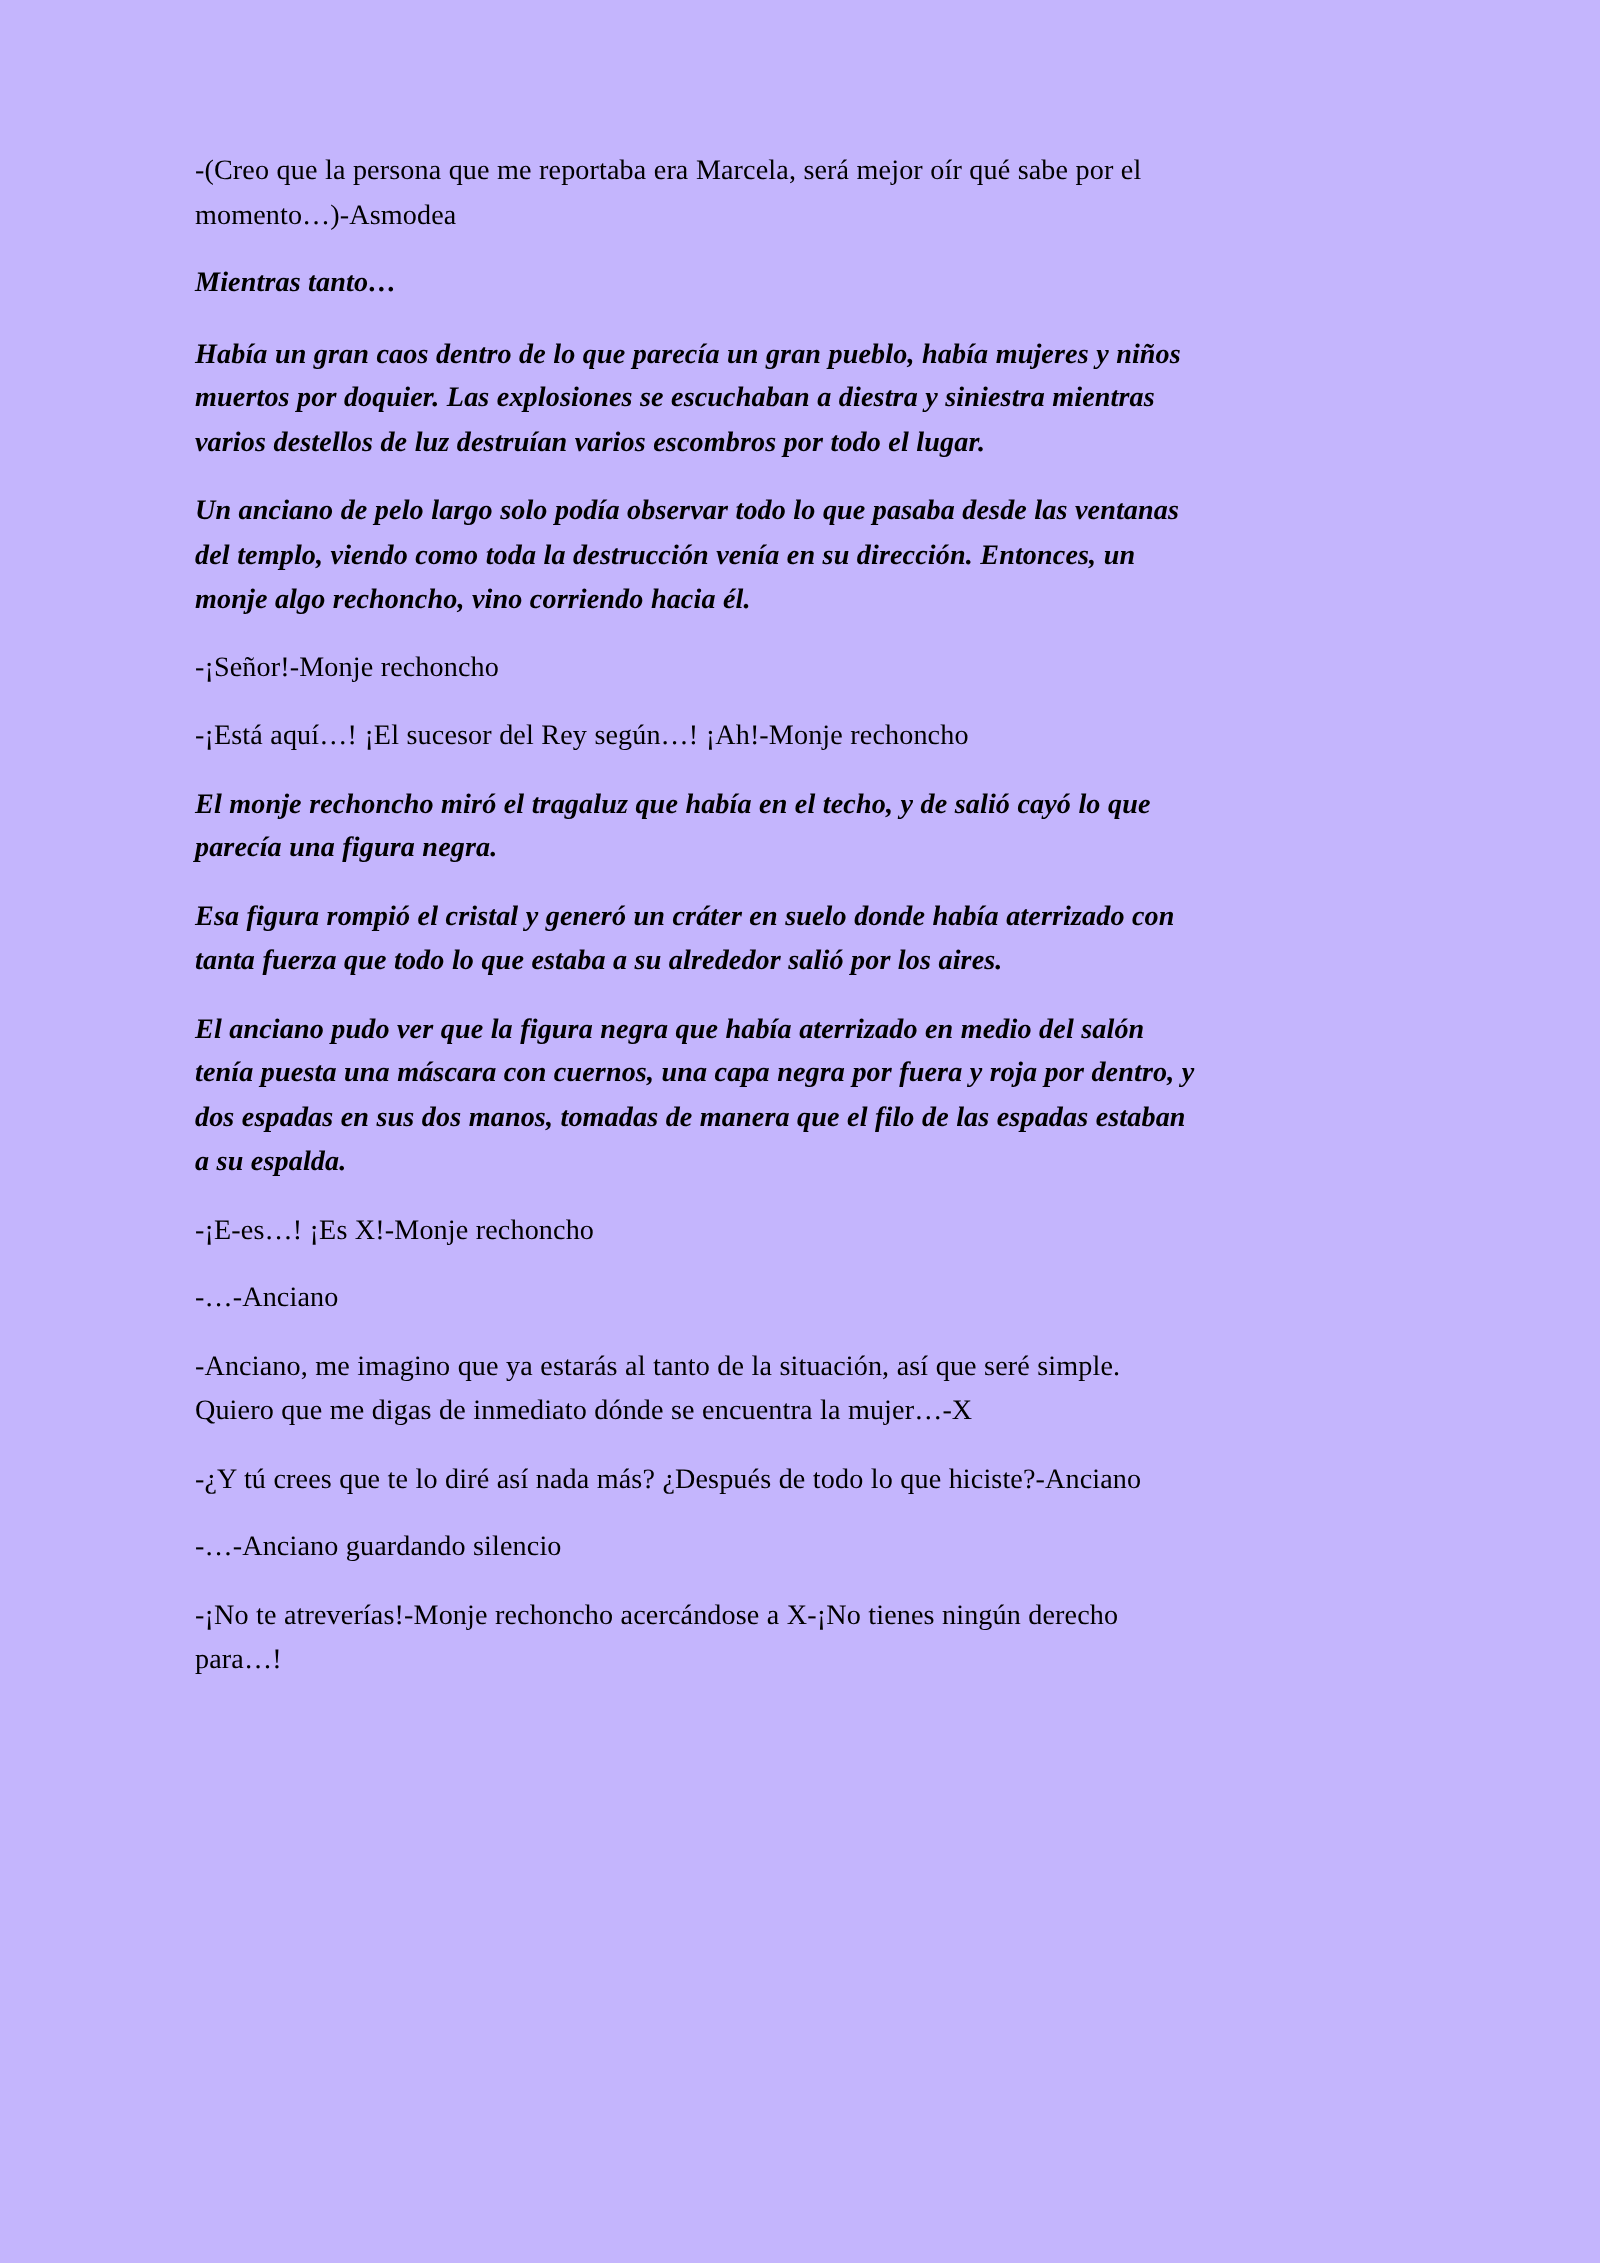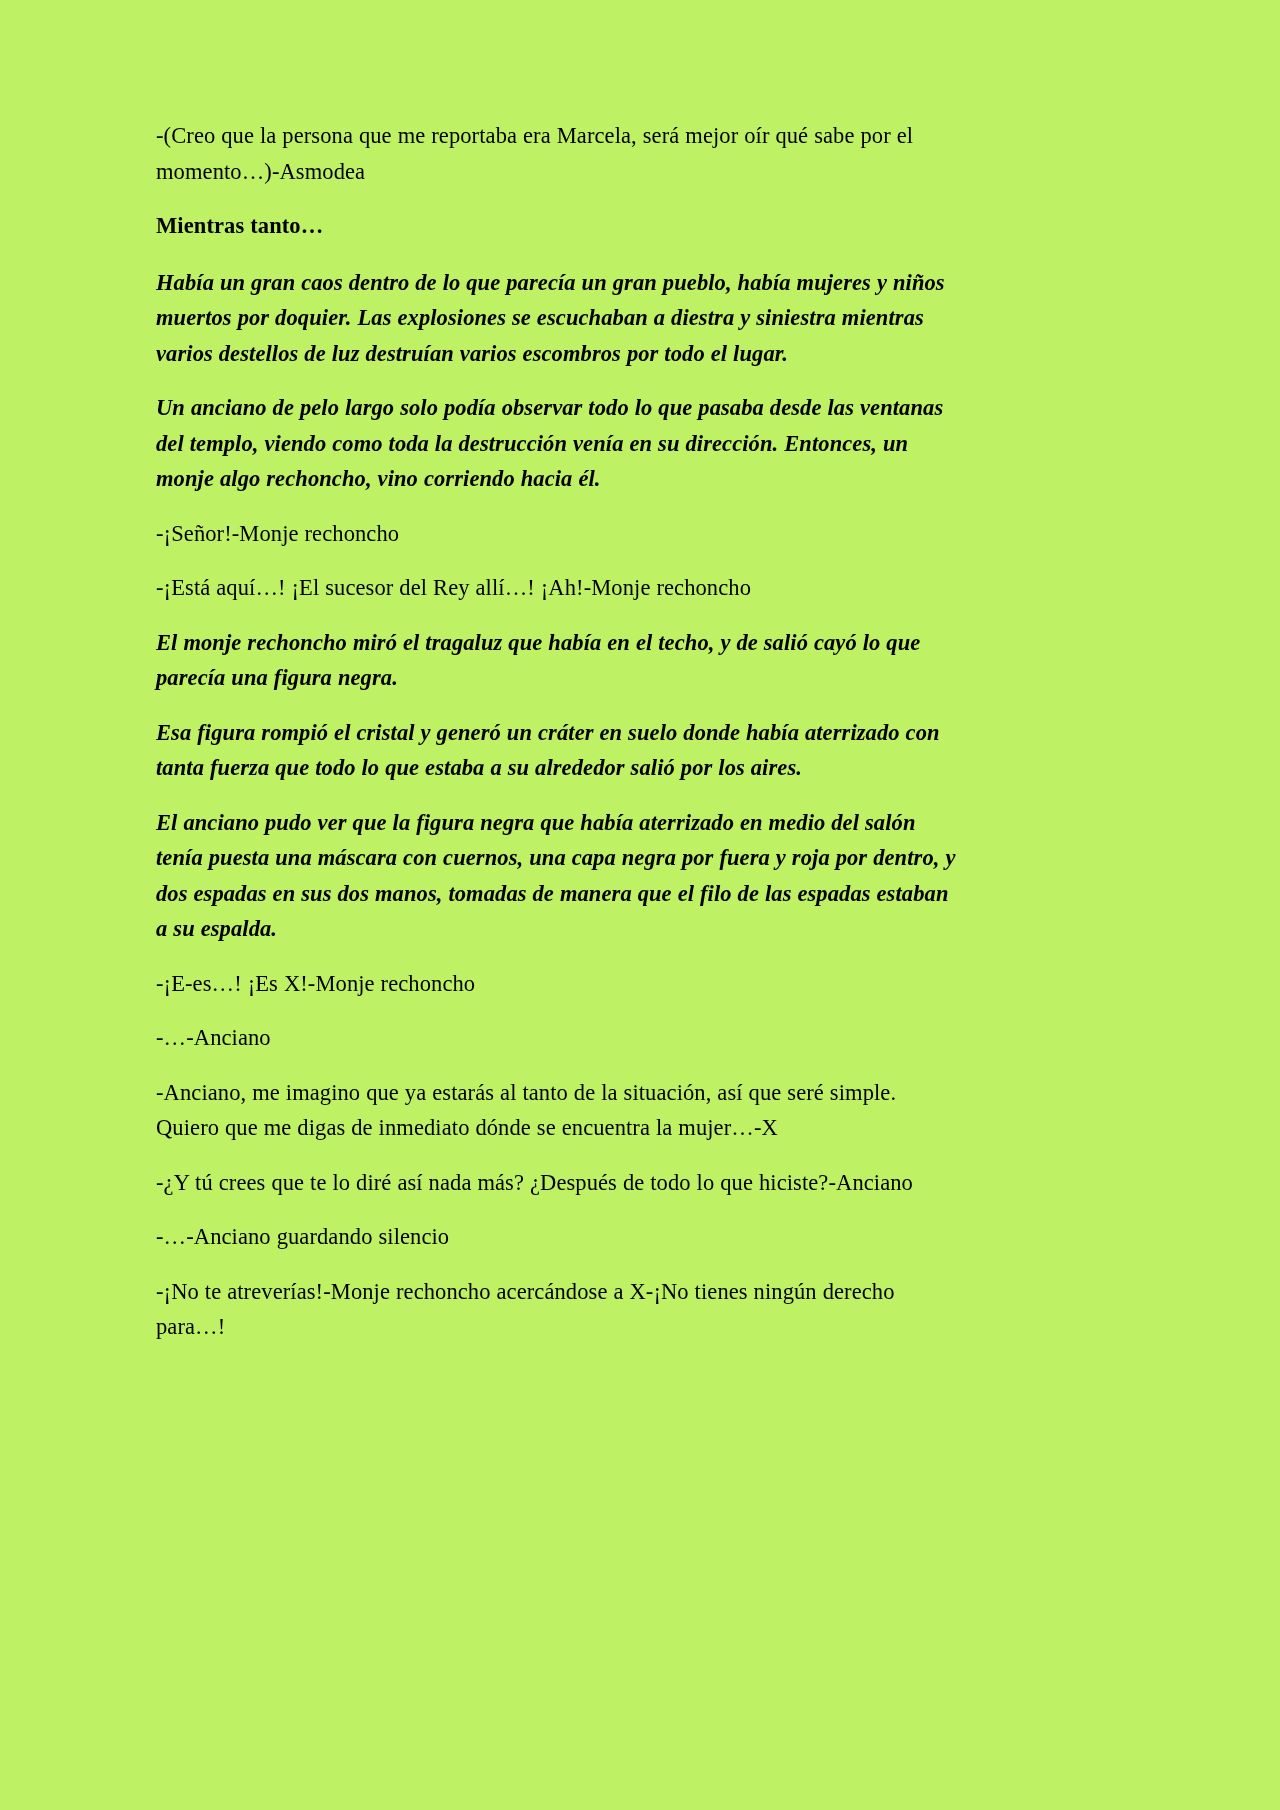--- a/index.html
+++ b/index.html
@@ -4,21 +4,21 @@
 <style>
   html, body {
     margin: 0;
     padding: 0;
     background: #ffffff;
   }
   .page {
     position: relative;
     width: 1280px;
     height: 1810px;
-    background: #bef264;
+    background: #c4b5fd;
     margin: 0 auto;
     overflow: hidden;
     box-sizing: border-box;
   }
   .content {
     position: absolute;
     left: 156px;
     top: 118px;
     width: 806px;
   }
@@ -34,20 +34,21 @@
   }
   .para.dialogue {
     font-style: normal;
     font-weight: normal;
   }
   .para.narrative {
     font-style: italic;
     font-weight: bold;
   }
   .para.heading {
+    font-style: italic;
     font-weight: bold;
     margin-bottom: 21px;
   }
 </style>
 </head>
 <body>
 
 <div class="page">
   <div class="content">
 
@@ -56,21 +57,21 @@
 
     <p class="para heading">Mientras tanto…</p>
 
     <p class="para narrative">Había un gran caos dentro de lo que parecía un gran pueblo, había mujeres y niños muertos por doquier. Las explosiones se escuchaban a diestra y siniestra mientras varios destellos de luz destruían varios escombros por todo el lugar.</p>
 
     <p class="para narrative">Un anciano de pelo largo solo podía observar todo lo que pasaba desde las ventanas del templo, viendo como toda la destrucción venía en su dirección. Entonces, un monje algo rechoncho, vino corriendo hacia él.</p>
 
     <p class="para dialogue">-¡Señor!-Monje rechoncho</p>
 
 
-    <p class="para dialogue">-¡Está aquí…! ¡El sucesor del Rey allí…! ¡Ah!-Monje rechoncho</p>
+    <p class="para dialogue">-¡Está aquí…! ¡El sucesor del Rey según…! ¡Ah!-Monje rechoncho</p>
 
     <p class="para narrative">El monje rechoncho miró el tragaluz que había en el techo, y de salió cayó lo que parecía una figura negra.</p>
 
     <p class="para narrative">Esa figura rompió el cristal y generó un cráter en suelo donde había aterrizado con tanta fuerza que todo lo que estaba a su alrededor salió por los aires.</p>
 
     <p class="para narrative">El anciano pudo ver que la figura negra que había aterrizado en medio del salón tenía puesta una máscara con cuernos, una capa negra por fuera y roja por dentro, y dos espadas en sus dos manos, tomadas de manera que el filo de las espadas estaban a su espalda.</p>
 
     <p class="para dialogue">-¡E-es…! ¡Es X!-Monje rechoncho</p>
 
     <p class="para dialogue">-…-Anciano</p>

